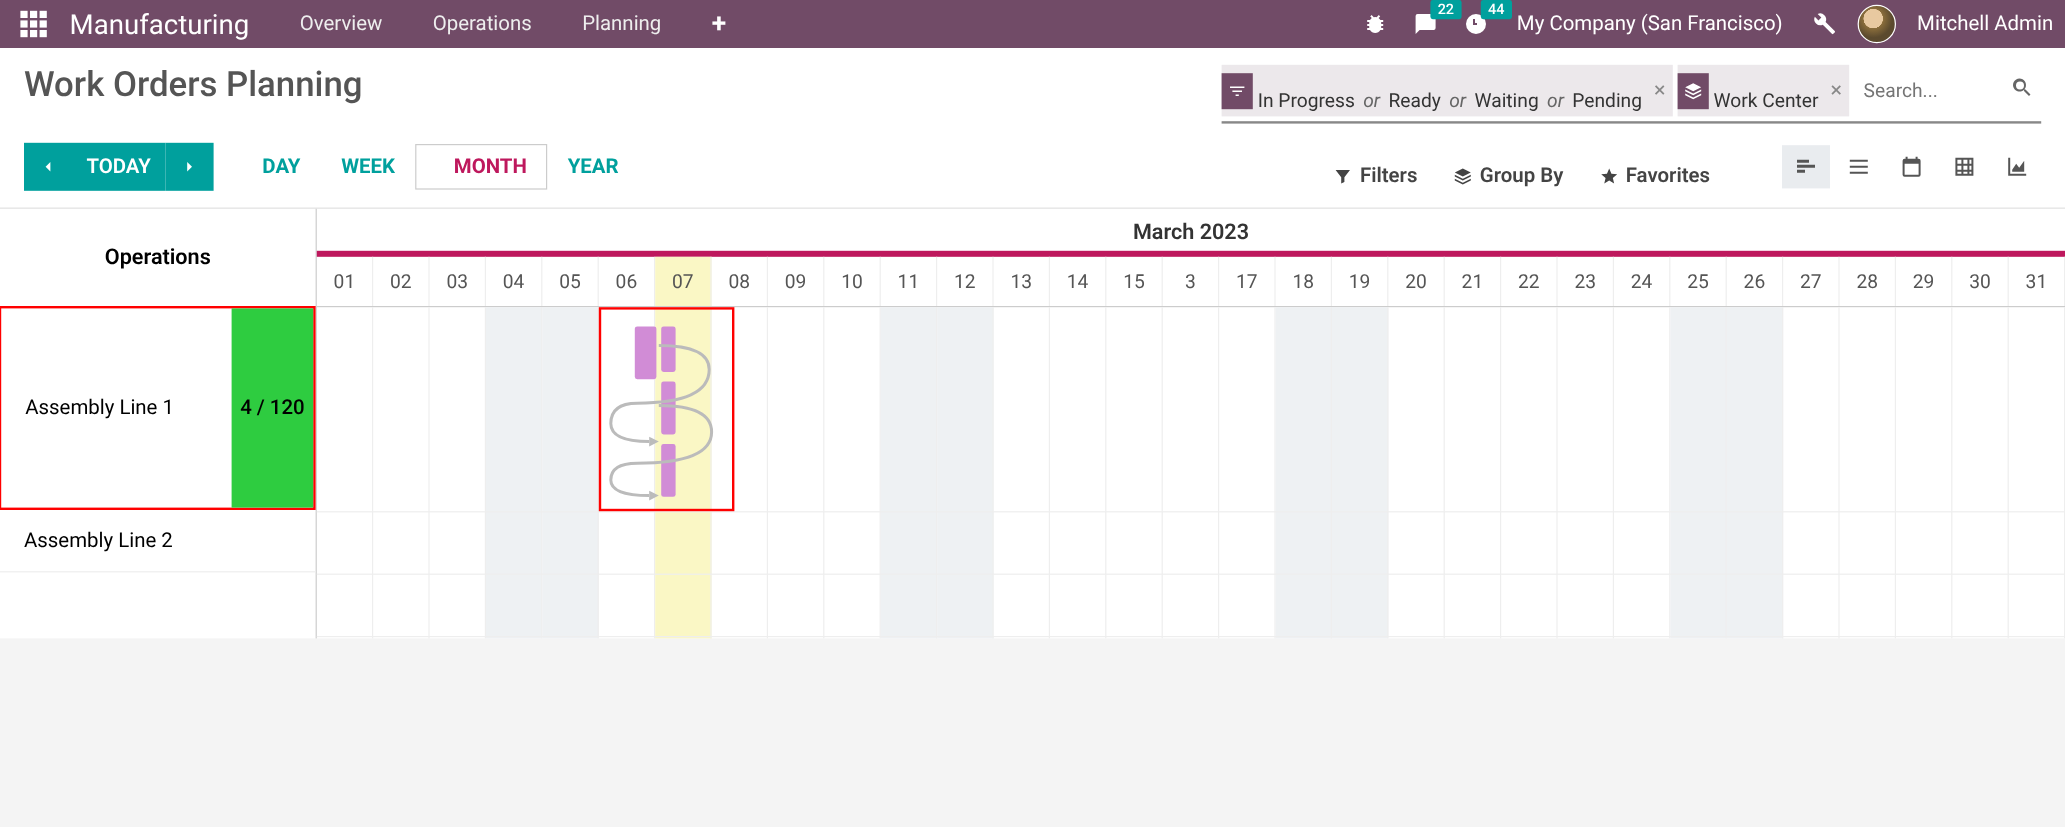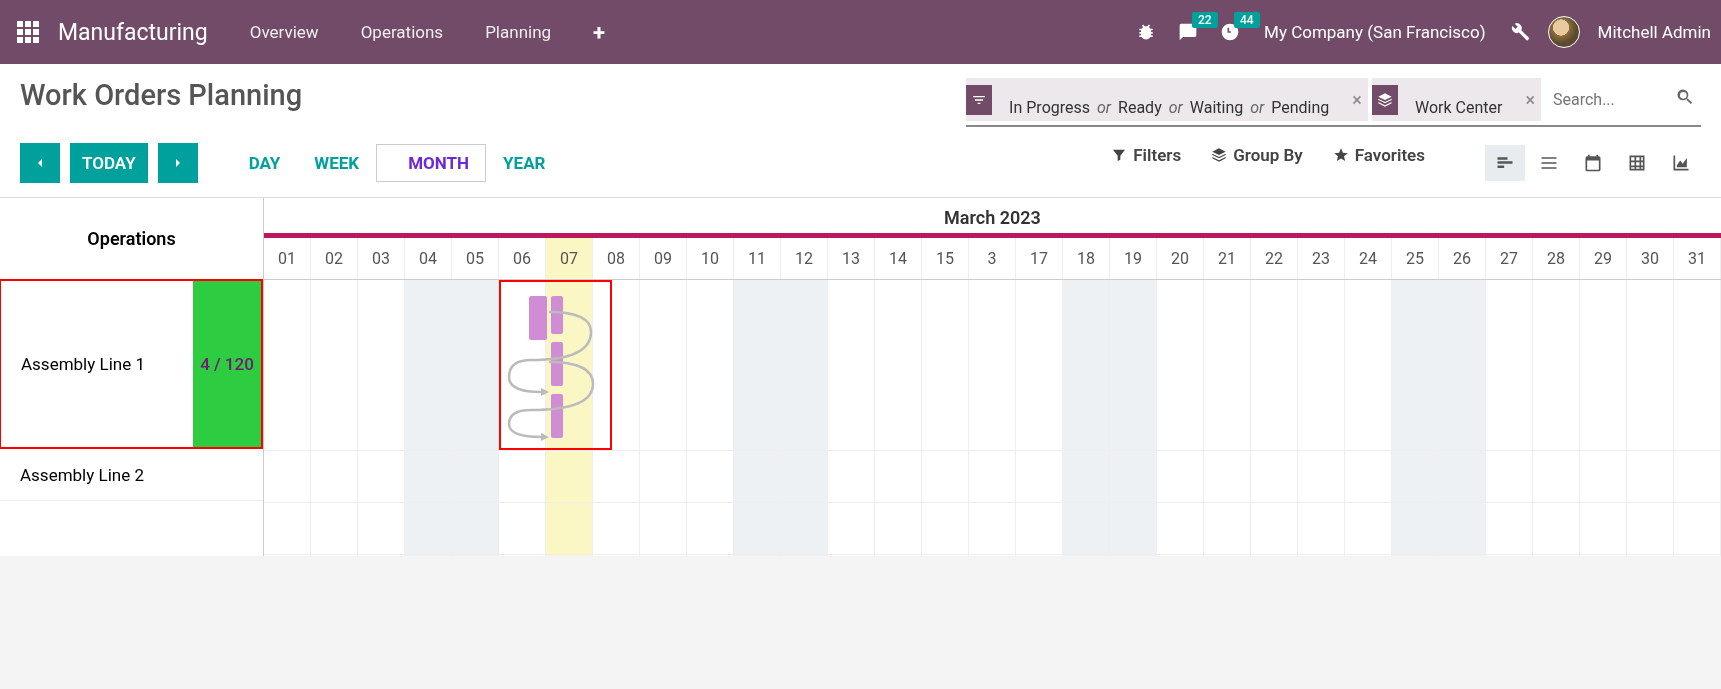--- a/index.html
+++ b/index.html
@@ -1,21 +1,21 @@
 <!DOCTYPE html>
 <html><head>
 <meta charset="utf-8">
 <style>
   * { margin: 0; padding: 0; box-sizing: border-box; font-family: -apple-system, BlinkMacSystemFont, "Segoe UI", Roboto, "Helvetica Neue", Arial, sans-serif; }
   body { background: #f4f4f4; width: 1721px; height: 689px; overflow: hidden; }
 
   
   .navbar {
     background: #714B67;
-    height: 64px;
+    height: 40px;
     display: flex;
     align-items: center;
     padding: 0 10px;
     color: #fff;
   }
   .nav-left { display: flex; align-items: center; gap: 6px; }
   .apps-icon { width: 36px; height: 36px; display: flex; align-items: center; justify-content: center; cursor: pointer; }
   .apps-grid { display: grid; grid-template-columns: repeat(3, 6px); grid-template-rows: repeat(3, 6px); gap: 2px; }
   .apps-grid span { background: #fff; width: 6px; height: 6px; }
   .brand { font-size: 23px; font-weight: 400; margin: 0 18px 0 6px; }
@@ -35,47 +35,47 @@
     border-bottom: 1px solid #ddd;
   }
   .cp-row1 { display: flex; }
   .title { font-size: 29px; font-weight: 500; color: #555; }
   .search-wrap { margin-left: auto; display: flex; align-items: center; background: #fff; border-bottom: 2px solid #888; padding: 0 6px 4px 0; }
   .facet {
     display: inline-flex; align-items: center; background: #ece8eb; margin-right: 4px;
     font-size: 16px;
   }
   .facet-icon { background: #714B67; color: #fff; width: 26px; height: 30px; display: flex; align-items: center; justify-content: center; }
-  .facet-body { padding: 4px 17px; color: #333; margin-top: 16px; }
+  .facet-body { padding: 4px 4px; color: #333; margin-top: 16px; }
   .facet-body em { font-style: italic; color: #666; margin: 0 3px; }
   .facet-close { color: #888; padding: 0 6px; cursor: pointer; font-size: 18px; }
   .search-input { border: none; outline: none; font-size: 16px; padding: 4px 8px; width: 130px; color: #999; }
   .search-glass { color: #666; font-size: 20px; cursor: pointer; }
 
-  .cp-row2 { display: flex; align-items: center; margin-top: 16px; gap: 10px; }
+  .cp-row2 { display: flex; align-items: center; margin-top: 16px; }
   .btn-teal { background: #00A09D; color: #fff; border: none; height: 40px; padding: 0 12px; font-size: 17px; font-weight: 600; cursor: pointer; display: flex; align-items: center; justify-content: center; }
   .btn-teal.arrow { width: 40px; padding: 0; }
   .scale-group { display: flex; align-items: center; margin-left: 24px; }
   .scale-btn { background: transparent; border: 1px solid transparent; padding: 8px 16px; font-size: 17px; font-weight: 700; color: #00A09D; cursor: pointer; text-align: center; }
-  .scale-btn.active { border: 1px solid #ccc; color: #6d28d9; background: #fff; padding-left: 31px; }
-  .filter-group { margin-left: auto; display: flex; gap: 30px; align-items: flex-start; }
+  .scale-btn.active { border: 1px solid #ccc; color: #be185d; background: #fff; padding-left: 31px; }
+  .filter-group { margin-left: auto; display: flex; gap: 30px; align-items: flex-end; }
   .filter-btn { display: flex; align-items: center; gap: 6px; font-size: 17px; font-weight: 600; color: #444; cursor: pointer; }
   .view-switch { display: flex; gap: 4px; margin-left: 30px; }
   .view-btn { width: 40px; height: 36px; display: flex; align-items: center; justify-content: center; color: #555; cursor: pointer; }
   .view-btn.active { background: #e9ecef; }
 
   
   .gantt { display: flex; background: #fff; }
   .side { width: 264px; border-right: 1px solid #ccc; }
   .side-head { height: 82px; display: flex; align-items: center; justify-content: center; border-bottom: 1px solid #ccc; font-size: 18px; font-weight: 600; }
   .side-row {
     height: 170px; border: 2px solid red; border-top: 2px solid red; display: flex; align-items: center; justify-content: space-between; padding-left: 20px;
     margin: -1px 0 0 -1px; position: relative;
   }
-  .side-row .cap { background: #2ecc40; color: #701a75; height: 100%; width: 68px; display: flex; align-items: center; justify-content: center; font-size: 17px; font-weight: 500; }
+  .side-row .cap { background: #2ecc40; color: #000000; height: 100%; width: 68px; display: flex; align-items: center; justify-content: center; font-size: 17px; font-weight: 500; }
   .side-row-plain { height: 52px; display: flex; align-items: center; padding-left: 20px; font-size: 17px; border-bottom: 1px solid #eee; }
 
   .timeline { flex: 1; position: relative; }
   .month-head { height: 40px; text-align: center; font-size: 18px; font-weight: 600; color: #333; line-height: 40px; border-bottom: 5px solid #be185d; }
   .day-head { height: 42px; display: flex; border-bottom: 1px solid #ccc; }
   .day-cell { flex: 1; text-align: center; font-size: 16px; line-height: 42px; color: #555; border-right: 1px solid #eee; position: relative; }
   .day-cell.today { background: #faf7c5; }
   .grid-body { position: relative; height: 276px; }
   .grid-cols { position: absolute; inset: 0; display: flex; }
   .grid-col { flex: 1; border-right: 1px solid #eee; }

